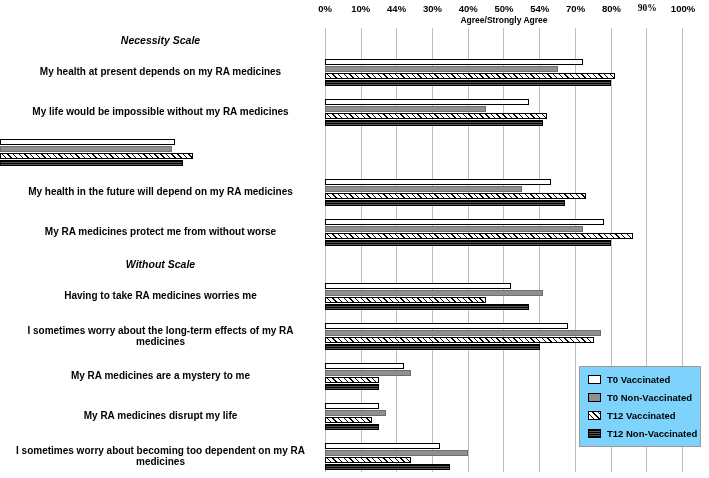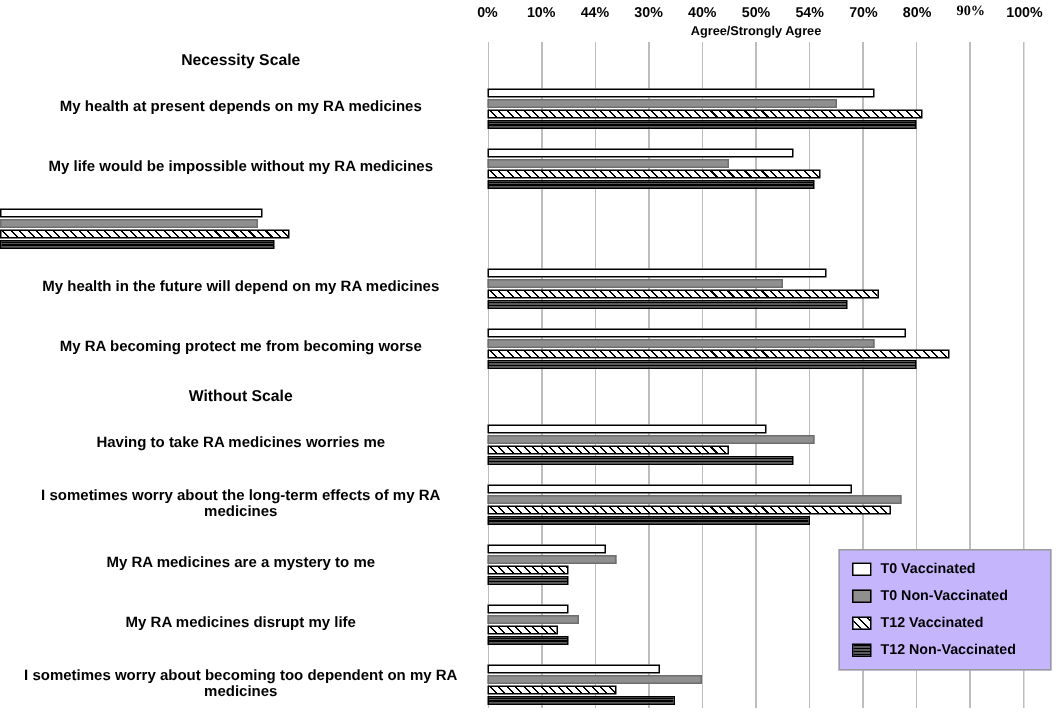--- a/index.html
+++ b/index.html
@@ -58,21 +58,21 @@
     left: var(--label-w);
     width: var(--plot-w);
     background-image: repeating-linear-gradient(
       to right,
       #bdbdbd 0, #bdbdbd 1px,
       transparent 1px, transparent 10%);
     border-right: 1px solid #bdbdbd;
   }
   .rows { position: relative; }
   .row { display: flex; }
-  .row-header { height: 24px; }
+  .row-header { height: 24px; font-style: italic; }
   .row-item { height: 40px; }
   .label-cell {
     width: var(--label-w);
     padding: 0 6px 0 2px;
     display: flex;
     align-items: center;
     justify-content: center;
     text-align: center;
     font-size: 10px;
     font-weight: bold;
@@ -95,22 +95,22 @@
   .p2 { background: repeating-linear-gradient(45deg,
          #ffffff 0, #ffffff 3px, #000000 3px, #000000 4px); }    
   .p3 { background: repeating-linear-gradient(180deg,
          #000000 0, #000000 1px, #5a5a5a 1px, #5a5a5a 2px); }    
 
   
   .legend {
     position: absolute;
     right: 8px;
     top: 338px;
-    width: 142px;
-    background: #c4b5fd;
+    width: 122px;
+    background: #7dd3fc;
     border: 1px solid #9a9a9a;
     padding: 7px 8px;
     display: grid;
     row-gap: 7px;
   }
   .legend-entry {
     display: flex;
     align-items: center;
     gap: 6px;
   }
@@ -184,21 +184,21 @@
         <div class="row row-item">
           <div class="label-cell">My health in the future will depend on my RA medicines</div>
           <div class="plot-cell">
             <div class="bar p0" title="T0 Vaccinated: 63%" style="width: 63%;"></div>
             <div class="bar p1" title="T0 Non-Vaccinated: 55%" style="width: 55%;"></div>
             <div class="bar p2" title="T12 Vaccinated: 73%" style="width: 73%;"></div>
             <div class="bar p3" title="T12 Non-Vaccinated: 67%" style="width: 67%;"></div>
           </div>
         </div>
         <div class="row row-item">
-          <div class="label-cell">My RA becoming protect me from becoming worse</div>
+          <div class="label-cell">My RA medicines protect me from without worse</div>
           <div class="plot-cell">
             <div class="bar p0" title="T0 Vaccinated: 78%" style="width: 78%;"></div>
             <div class="bar p1" title="T0 Non-Vaccinated: 72%" style="width: 72%;"></div>
             <div class="bar p2" title="T12 Vaccinated: 86%" style="width: 86%;"></div>
             <div class="bar p3" title="T12 Non-Vaccinated: 80%" style="width: 80%;"></div>
           </div>
         </div>
         <div class="row row-header">
           <div class="label-cell">Without Scale</div>
           <div class="plot-cell"></div>

